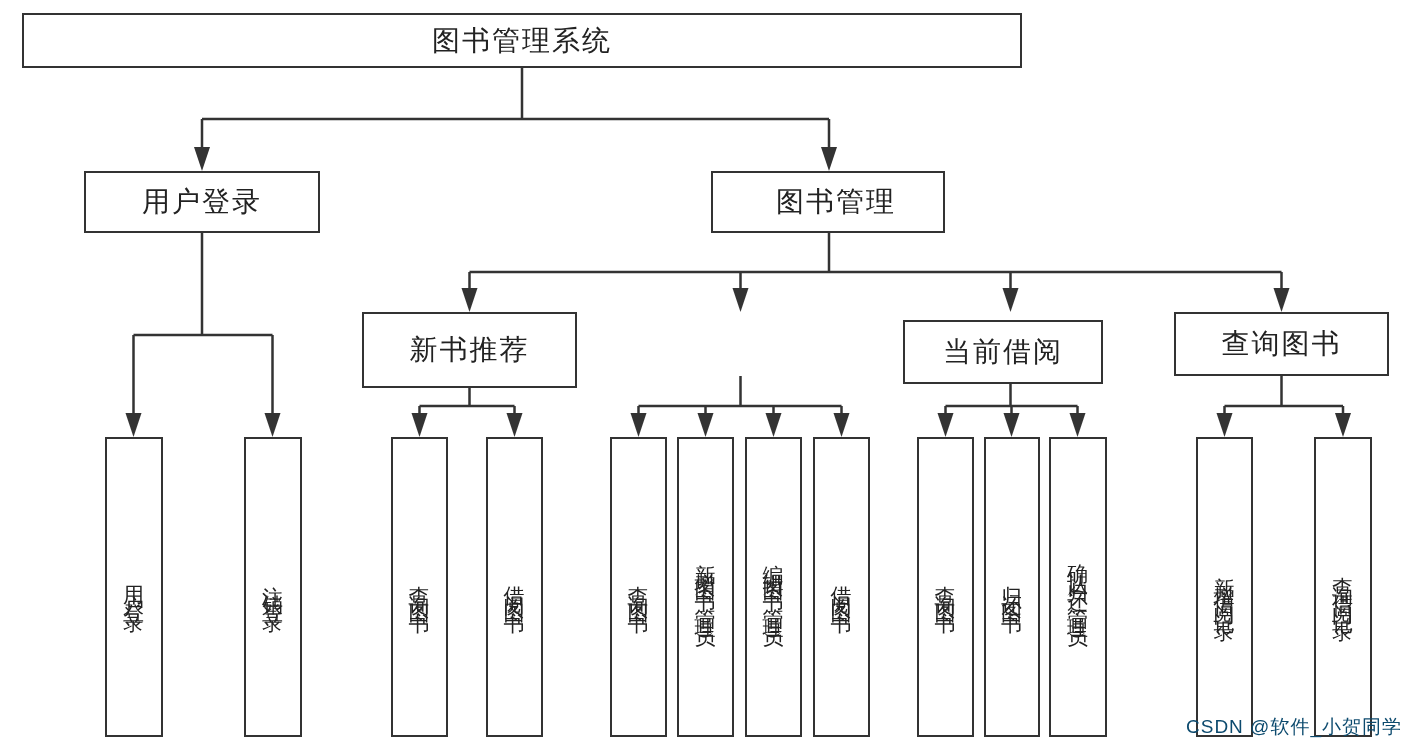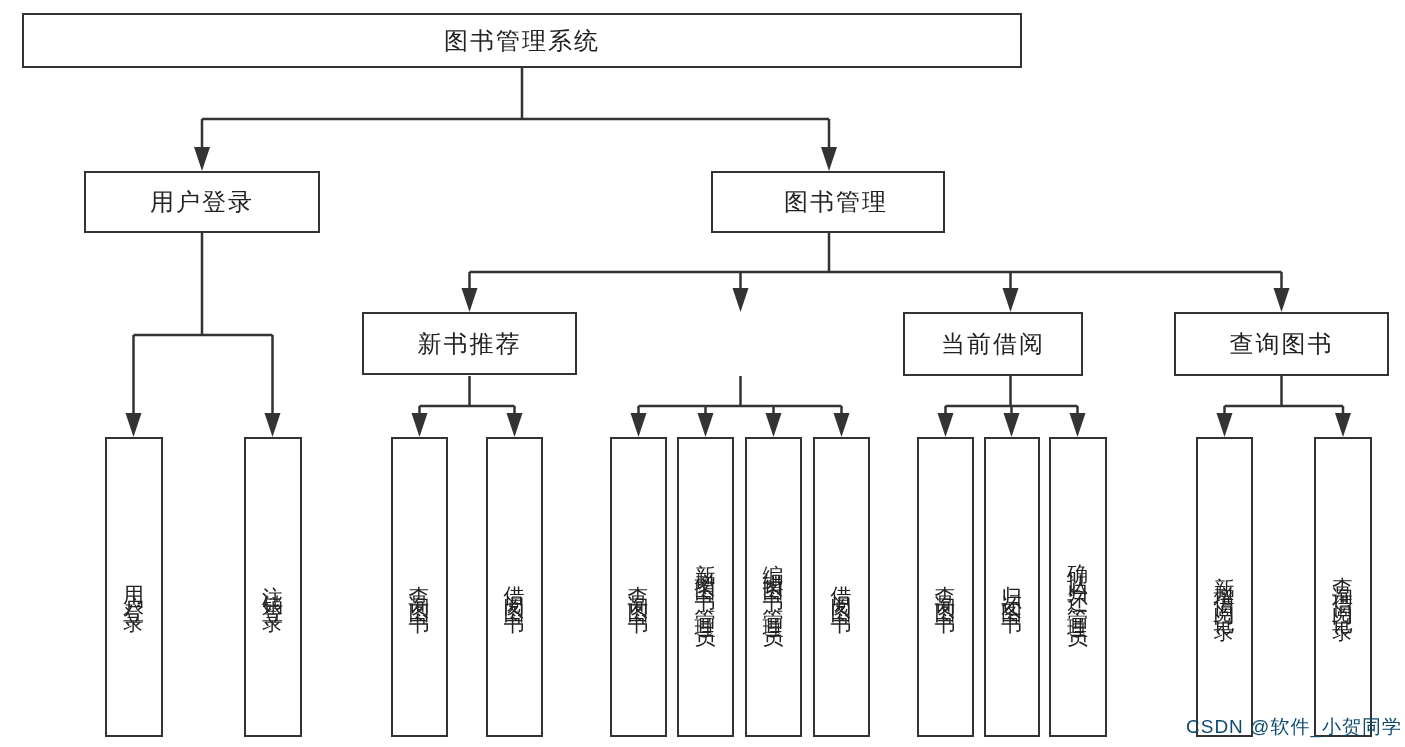--- a/index.html
+++ b/index.html
@@ -24,21 +24,21 @@
     position: absolute;
     background: #fff;
     border: 2.5px solid #333;
     box-sizing: border-box;
     display: flex;
     align-items: center;
     justify-content: center;
     z-index: 2;
   }
   .hbox {
-    font-size: 24px;
+    font-size: 28px;
     letter-spacing: 2px;
     white-space: nowrap;
   }
   .vbox .vtext {
     writing-mode: vertical-lr;
     text-orientation: mixed;
     font-size: 21px;
     letter-spacing: 9px;
     line-height: 1;
     white-space: nowrap;
@@ -106,24 +106,24 @@
     <span>图书管理系统</span>
   </div>
 
   <div class="node hbox" style="left:84px; top:171px; width:236px; height:62px;">
     <span>用户登录</span>
   </div>
   <div class="node hbox" style="left:711px; top:171px; width:234px; height:62px;padding-left:16px;">
     <span>图书管理</span>
   </div>
 
-  <div class="node hbox" style="left:362px; top:312px; width:215px; height:63px;">
+  <div class="node hbox" style="left:362px; top:312px; width:215px; height:76px;">
     <span>新书推荐</span>
   </div>
-  <div class="node hbox" style="left:903px; top:312px; width:180px; height:64px;font-family:Liberation Mono, monospace;">
+  <div class="node hbox" style="left:903px; top:320px; width:200px; height:64px;font-family:Liberation Mono, monospace;">
     <span>当前借阅</span>
   </div>
   <div class="node hbox" style="left:1174px; top:312px; width:215px; height:64px;">
     <span>查询图书</span>
   </div>
 
   <div class="node vbox" style="left:105px; top:437px; width:58px; height:300px;">
     <span class="vtext">用户登录</span>
   </div>
   <div class="node vbox" style="left:244px; top:437px; width:58px; height:300px;">

